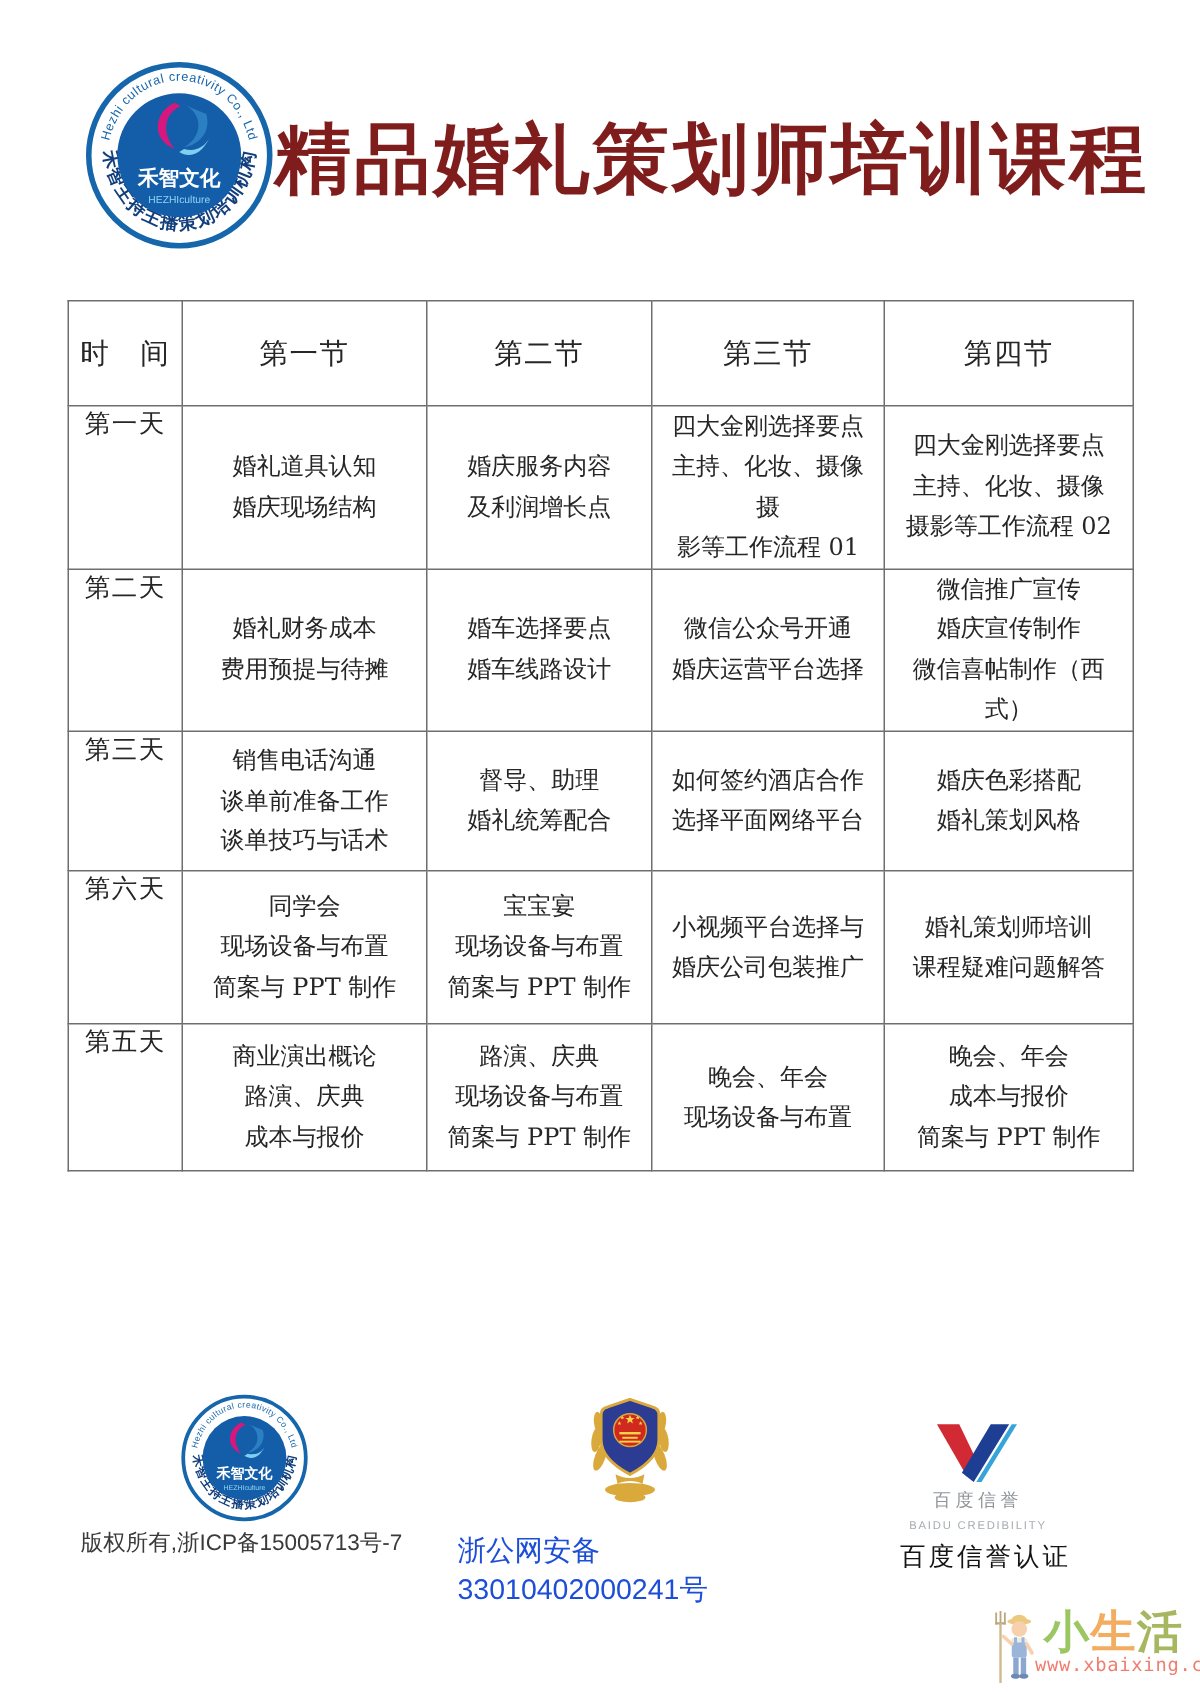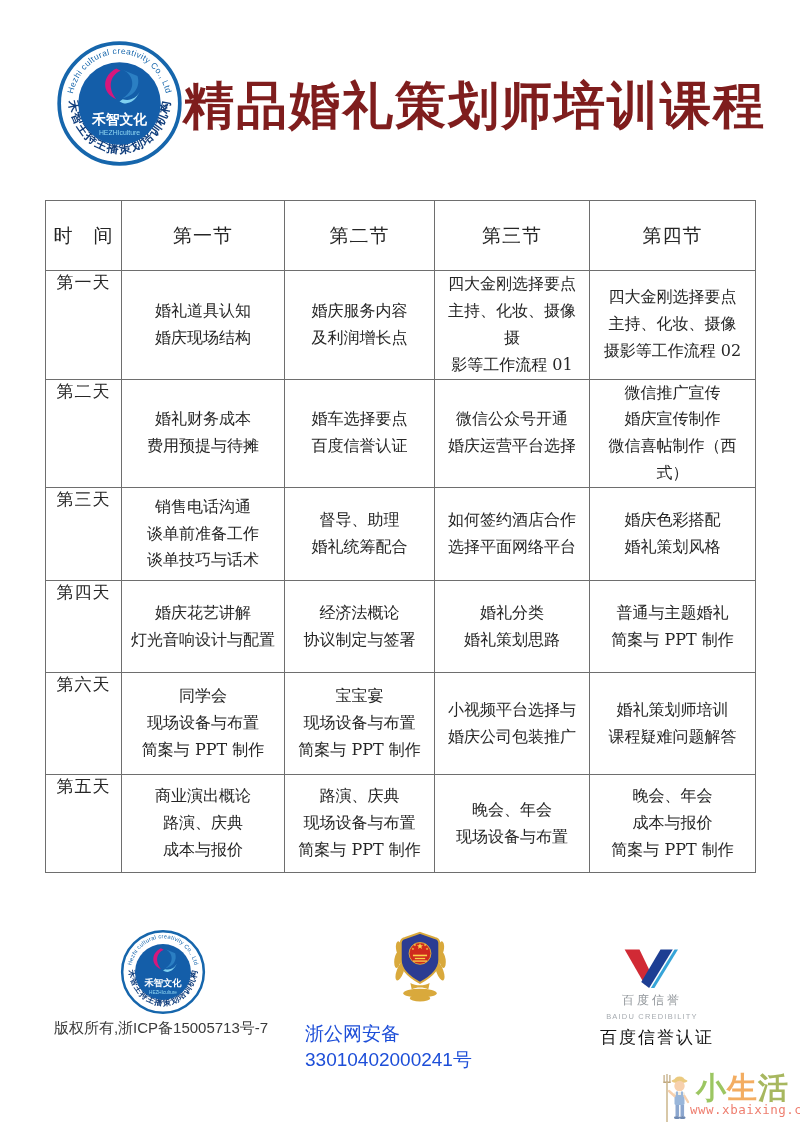--- a/index.html
+++ b/index.html
@@ -129,49 +129,38 @@
 影等工作流程 01</td>
     <td class="cell">四大金刚选择要点
 主持、化妆、摄像
 摄影等工作流程 02</td>
   </tr>
   <tr style="height:92px">
     <td class="day">第二天</td>
     <td class="cell">婚礼财务成本
 费用预提与待摊</td>
     <td class="cell">婚车选择要点
-百度信誉认证</td>
+婚车线路设计</td>
     <td class="cell">微信公众号开通
 婚庆运营平台选择</td>
     <td class="cell">微信推广宣传
 婚庆宣传制作
 微信喜帖制作（西式）</td>
   </tr>
   <tr style="height:93px">
     <td class="day">第三天</td>
     <td class="cell">销售电话沟通
 谈单前准备工作
 谈单技巧与话术</td>
     <td class="cell">督导、助理
 婚礼统筹配合</td>
     <td class="cell">如何签约酒店合作
 选择平面网络平台</td>
     <td class="cell">婚庆色彩搭配
 婚礼策划风格</td>
-  </tr>
-  <tr style="height:92px">
-    <td class="day">第四天</td>
-    <td class="cell">婚庆花艺讲解
-灯光音响设计与配置</td>
-    <td class="cell">经济法概论
-协议制定与签署</td>
-    <td class="cell">婚礼分类
-婚礼策划思路</td>
-    <td class="cell">普通与主题婚礼
-简案与 PPT 制作</td>
   </tr>
   <tr style="height:102px">
     <td class="day">第六天</td>
     <td class="cell">同学会
 现场设备与布置
 简案与 PPT 制作</td>
     <td class="cell">宝宝宴
 现场设备与布置
 简案与 PPT 制作</td>
     <td class="cell">小视频平台选择与

